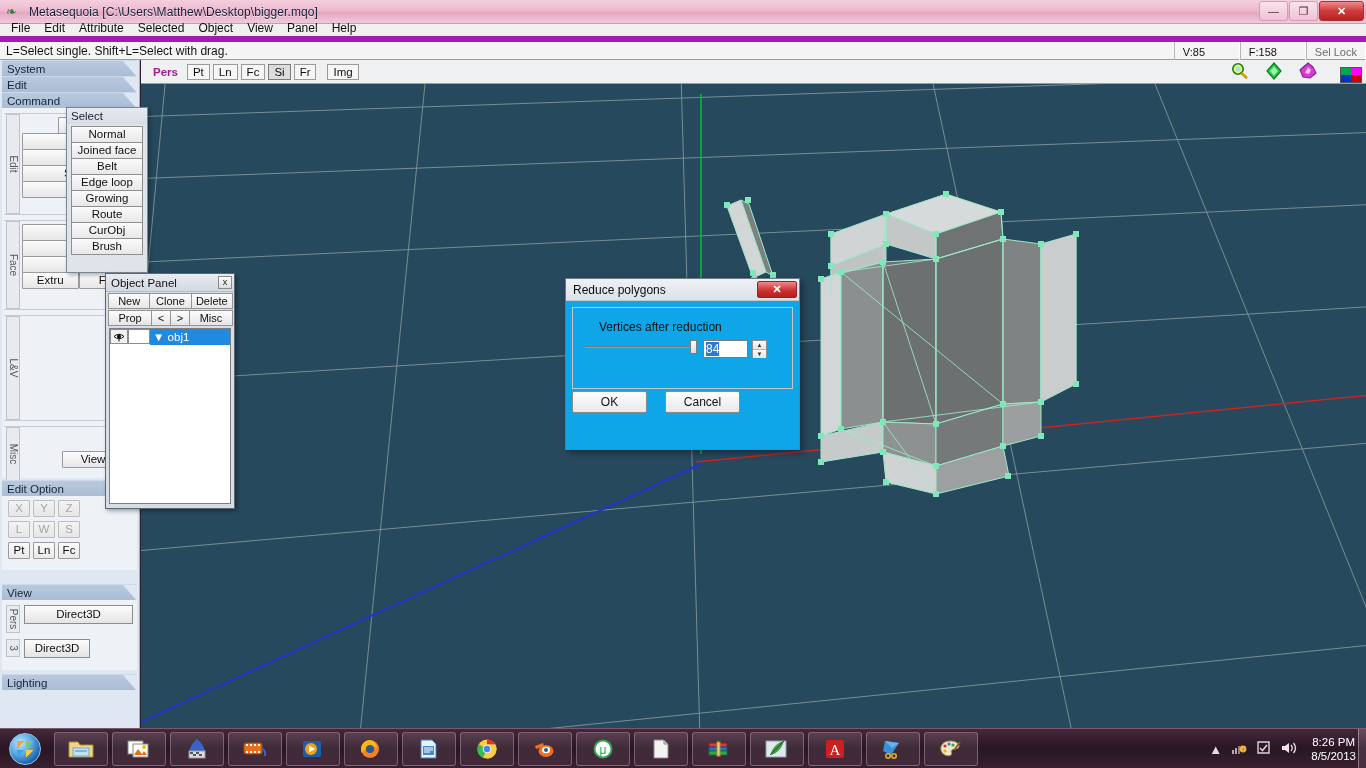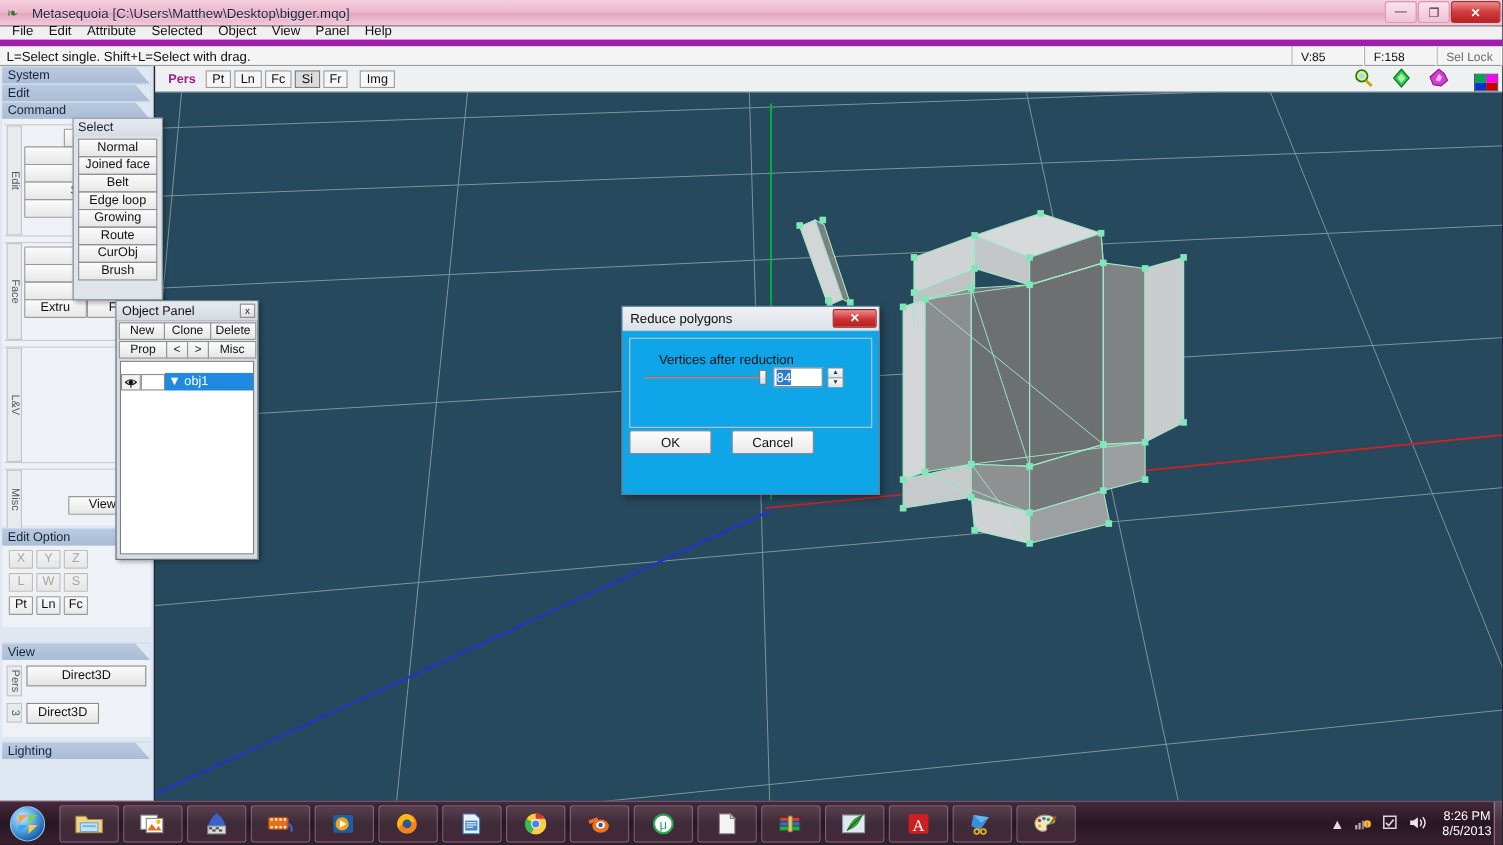--- a/index.html
+++ b/index.html
@@ -188,21 +188,21 @@
   .obj-btn {
     flex: 1; height: 16px; line-height: 14px; text-align: center; font-size: 11px;
     border: 1px solid #949494; background: linear-gradient(to bottom,#fcfcfc,#e6e6e6);
     color: #101010; margin-right: -1px;
   }
   .obj-btn.narrow { flex: 0 0 20px; }
   .obj-list {
     margin: 2px 3px 3px 3px; height: 176px; background: #fff;
     border: 1px solid #7e7e7e;
   }
-  .obj-row { display: flex; align-items: flex-end; height: 26px; border-radius: 6px; }
+  .obj-row { display: flex; align-items: flex-start; height: 16px; border-radius: 6px; }
   .obj-eye {
     width: 18px; height: 15px; border: 1px solid #8d8d8d; background: #f2f2f2;
     display: flex; align-items: center; justify-content: center; font-size: 10px;
   }
   .obj-blank { width: 22px; height: 15px; border: 1px solid #8d8d8d; background: #fff; }
   .obj-name {
     flex: 1; background: #1f8ae0; color: #fff; font-size: 11.5px;
     height: 16px; line-height: 16px; padding-left: 3px;
   }
 
@@ -242,21 +242,21 @@
     border: 1px solid #9d2020; border-radius: 2px;
     color: #fff; font-weight: bold; font-size: 11px;
     display: flex; align-items: center; justify-content: center;
   }
   .dlg-body { padding: 6px; }
   .dlg-inner {
     border: 1px solid #c6c6c6; height: 82px; padding: 12px 10px 7px 10px;
     position: relative;
   }
   .dlg-label { font-size: 12px; color: #111; margin-left: 16px; }
-  .sliderrow { display: flex; align-items: center; }
+  .sliderrow { display: flex; margin-top: 6px; }
   .slider {
     position: relative; width: 112px; height: 14px; margin-left: 2px;
   }
   .slider-track {
     position: absolute; left: 0; top: 6px; width: 112px; height: 2px;
     background: #9a9a9a; border-top: 1px solid #787878;
   }
   .slider-thumb {
     position: absolute; right: 0; top: 0; width: 7px; height: 14px;
     background: linear-gradient(to bottom,#fbfbfb,#dcdcdc);

